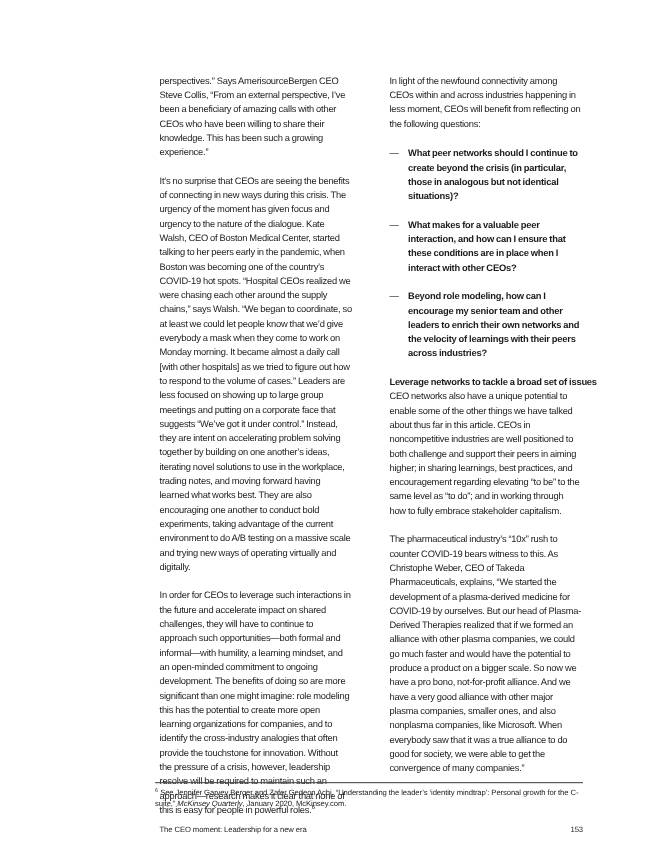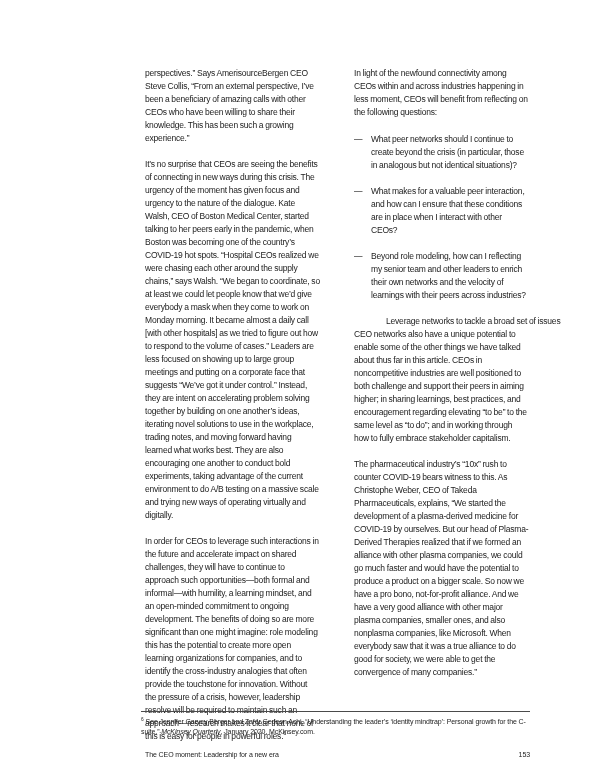--- a/index.html
+++ b/index.html
@@ -36,27 +36,26 @@
     line-height: 0;
   }
   .bullet {
     display: flex;
     margin: 0 0 13px 0;
   }
   .bullet-dash {
     width: 17px;
     flex-shrink: 0;
   }
-  .bullet-text { flex: 1; }
+  .bullet-text { flex: 1; font-weight: bold; }
   .bullets { margin-top: 14px; }
   p.section-heading {
-    font-weight: normal;
+    font-weight: bold;
     margin-bottom: 0;
     white-space: nowrap;
-    margin-left: 32px;
   }
   .footnote {
     position: absolute;
     left: 141px;
     right: 70px;
     top: 711px;
     border-top: 1px solid #4a4a4a;
     padding-top: 5px;
     font-size: 7px;
     line-height: 9.6px;
@@ -102,21 +101,21 @@
         <div class="bullet">
           <span class="bullet-dash">—</span>
           <span class="bullet-text">What peer networks should I continue to create beyond the crisis (in particular, those in analogous but not identical situations)?</span>
         </div>
         <div class="bullet">
           <span class="bullet-dash">—</span>
           <span class="bullet-text">What makes for a valuable peer interaction, and how can I ensure that these conditions are in place when I interact with other CEOs?</span>
         </div>
         <div class="bullet">
           <span class="bullet-dash">—</span>
-          <span class="bullet-text">Beyond role modeling, how can I reflecting my senior team and other leaders to enrich their own networks and the velocity of learnings with their peers across industries?</span>
+          <span class="bullet-text">Beyond role modeling, how can I encourage my senior team and other leaders to enrich their own networks and the velocity of learnings with their peers across industries?</span>
         </div>
       </div>
 
       <p class="section-heading">Leverage networks to tackle a broad set of issues</p>
       <p>CEO networks also have a unique potential to enable some of the other things we have talked about thus far in this article. CEOs in noncompetitive industries are well positioned to both challenge and support their peers in aiming higher; in sharing learnings, best practices, and encouragement regarding elevating “to be” to the same level as “to do”; and in working through how to fully embrace stakeholder capitalism.</p>
       <p>The pharmaceutical industry’s “10x” rush to counter COVID-19 bears witness to this. As Christophe Weber, CEO of Takeda Pharmaceuticals, explains, “We started the development of a plasma-derived medicine for COVID-19 by ourselves. But our head of Plasma-Derived Therapies realized that if we formed an alliance with other plasma companies, we could go much faster and would have the potential to produce a product on a bigger scale. So now we have a pro bono, not-for-profit alliance. And we have a very good alliance with other major plasma companies, smaller ones, and also nonplasma companies, like Microsoft. When everybody saw that it was a true alliance to do good for society, we were able to get the convergence of many companies.”</p>
     </div>
 
   </div>
 

